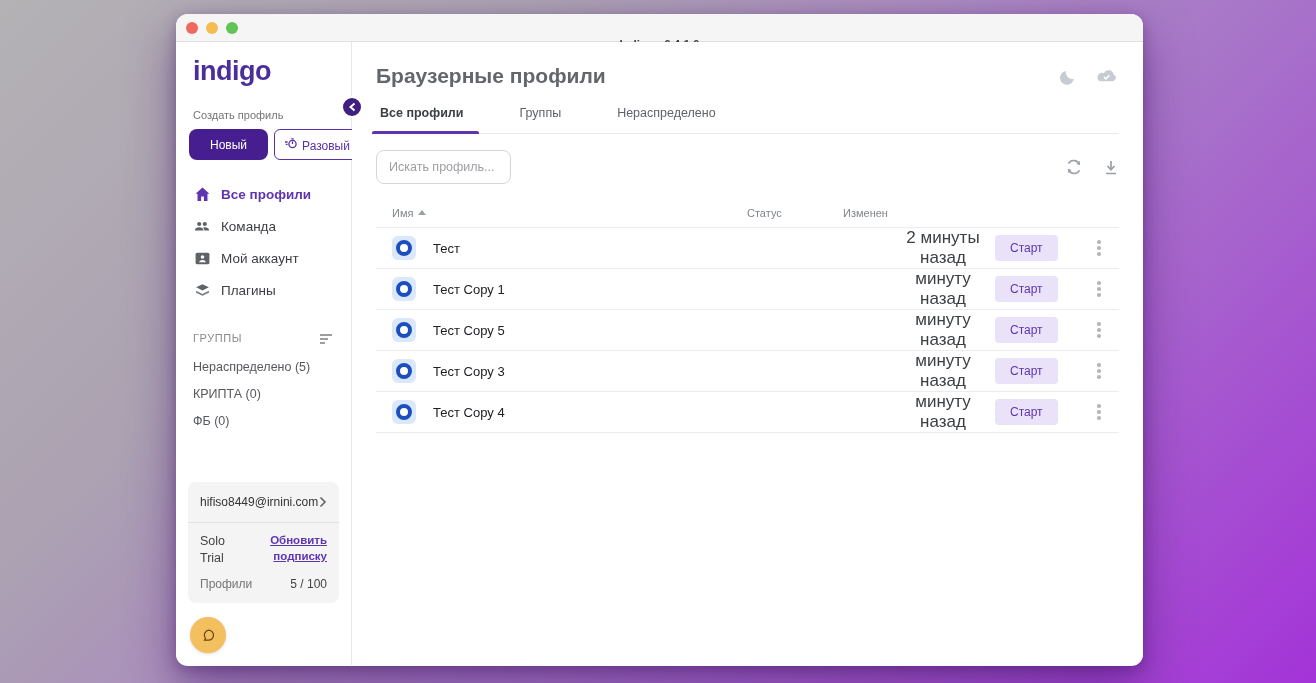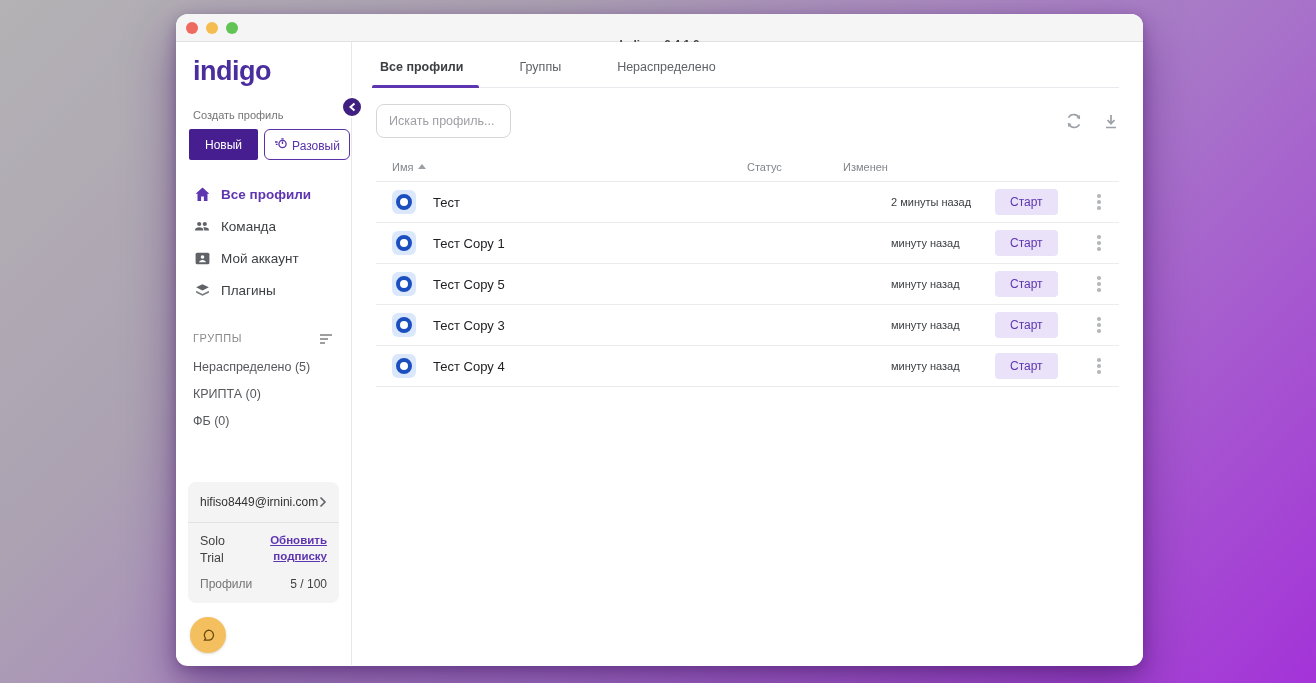--- a/index.html
+++ b/index.html
@@ -29,22 +29,22 @@
 
   
   .sidebar {
     width:176px; min-width:176px; border-right:1px solid #e8e6e9;
     display:flex; flex-direction:column; padding-top:14px; background:#fff;
   }
   .logo { margin:0 0 22px 17px; font-size:27px; font-weight:800; letter-spacing:-.5px; color:#4b2e9e; }
   .create-label { margin:0 0 8px 17px; font-size:11px; color:#757575; }
   .btn-row { display:flex; gap:6px; margin:0 10px 0 13px; }
   .btn-new {
-    background:#471e8f; color:#fff; border:none; border-radius:2px;
-    font-size:12px; padding:7px 16px; cursor:pointer; font-family:inherit;
+    background:#471e8f; color:#fff; border:none; border-radius:8px;
+    font-size:12px; padding:7px 21px; cursor:pointer; font-family:inherit;
   }
   .btn-quick {
     background:#fff; color:#5a31a8; border:1px solid #5a31a8; border-radius:6px;
     font-size:12px; padding:6px 9px; cursor:pointer; display:flex; align-items:flex-end; gap:4px; font-family:inherit;
   }
   .nav { margin-top:18px; }
   .nav-item { display:flex; align-items:center; gap:10px; padding:7px 17px; font-size:13.5px; color:#3f4043; cursor:pointer; }
   .nav-item.active { color:#5e35b1; font-weight:700; }
   .nav-item .ico { width:18px; height:18px; display:flex; align-items:center; justify-content:center; }
   .groups-hdr { display:flex; align-items:center; justify-content:space-between; margin:26px 17px 10px 17px; }
@@ -97,21 +97,21 @@
     align-items:center; border-bottom:1px solid #ececee; padding:0 8px 0 16px;
   }
   .tbl-head { height:30px; font-size:11px; color:#80868b;gap:24px; }
   .tbl-head .name-h { grid-column:1 / 3; display:flex; align-items:center; gap:5px; cursor:pointer; }
   .tri-up { width:0; height:0; border-left:4px solid transparent; border-right:4px solid transparent; border-bottom:5px solid #9aa0a6; }
   .tbl-body .tbl-row { height:41px; }
   .tile { width:24px; height:24px; background:#dbe8fb; border-radius:6px; display:flex; align-items:center; justify-content:center; }
   .donut { width:16px; height:16px; border:4.5px solid #1b4fc0; border-radius:50%; background:#fff; }
   .cell-name { font-size:13px; color:#202124; padding-left:1px; }
   .cell-status { font-size:11px; color:#5f6368; }
-  .cell-mod { font-size:11px; color:#3c4043; }
+  .cell-mod { font-size:17px; color:#3c4043;text-align:center; }
   .btn-start {
     background:#e9e2f8; color:#5e35b1; border:none; border-radius:4px;
     font-size:12px; padding:6px 15px; cursor:pointer; font-family:inherit;
   }
   .cell-action { display:flex; justify-content:flex-start; }
   .dots-btn { background:none; border:none; cursor:pointer; display:flex; flex-direction:column; gap:2.5px; align-items:center; padding:4px; margin-left:8px; }
   .dots-btn i { width:3.5px; height:3.5px; border-radius:50%; background:#b4b8bd; display:block; }
 </style>
 </head>
 <body>
@@ -248,20 +248,36 @@
       <button class="collapse-btn">
         <span style="display:flex;">
           <svg width="9" height="10" viewBox="0 0 9 10" fill="none">
               <polyline points="6.5,1.5 2.5,5 6.5,8.5" stroke="#fff" stroke-width="2"></polyline>
             </svg>
         </span>
       </button>
 
       <main class="main">
 
+        <div class="main-hdr">
+          <h1 class="page-title">Браузерные профили</h1>
+          <div class="hdr-icons">
+            <span class="hico">
+              <svg width="19" height="19" viewBox="0 0 20 20">
+                  <path d="M15.6 12.6A7.3 7.3 0 0 1 7.2 4.2 7.3 7.3 0 1 0 15.6 12.6Z" fill="#c7cbd2"></path>
+                </svg>
+            </span>
+            <span class="hico">
+              <svg width="25" height="19" viewBox="0 0 26 20">
+                  <path d="M20.5 8.2a5.3 5.3 0 0 0-10.2-1.5A4.3 4.3 0 0 0 6 15h13.6a3.5 3.5 0 0 0 .9-6.8Z" fill="#c7cbd2"></path>
+                  <polyline points="10.5,10.6 12.3,12.4 16,8.7" stroke="#fff" stroke-width="1.8" fill="none"></polyline>
+                </svg>
+            </span>
+          </div>
+        </div>
 
         <div class="tabs">
           <div class="tab active">Все профили</div>
           <div class="tab">Группы</div>
           <div class="tab">Нераспределено</div>
         </div>
 
         <div class="toolbar">
           <input class="search-input" type="text" placeholder="Искать профиль..." style="">
           <div class="toolbar-icons">

